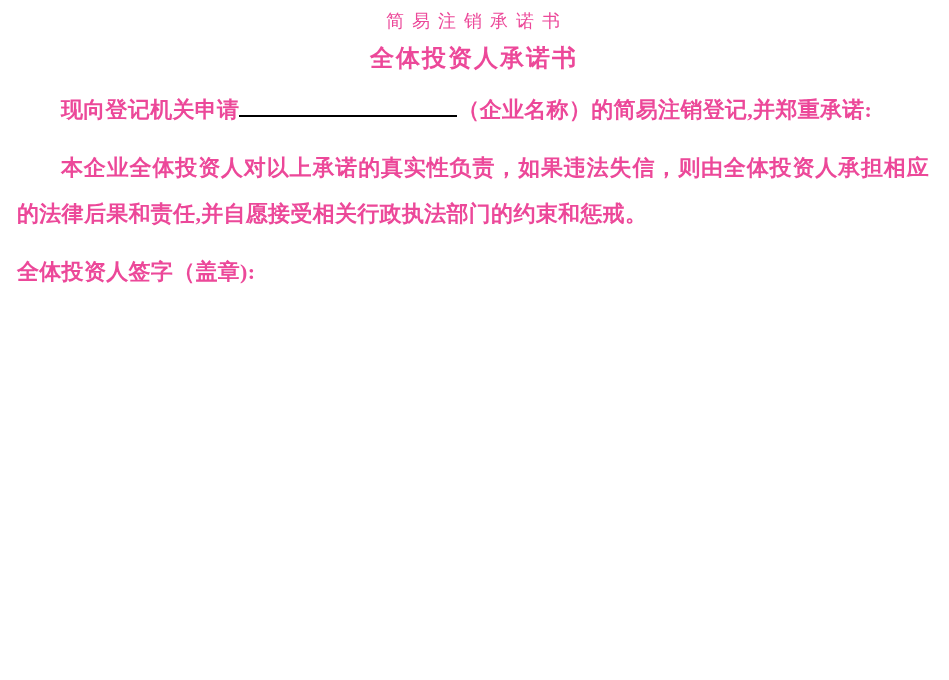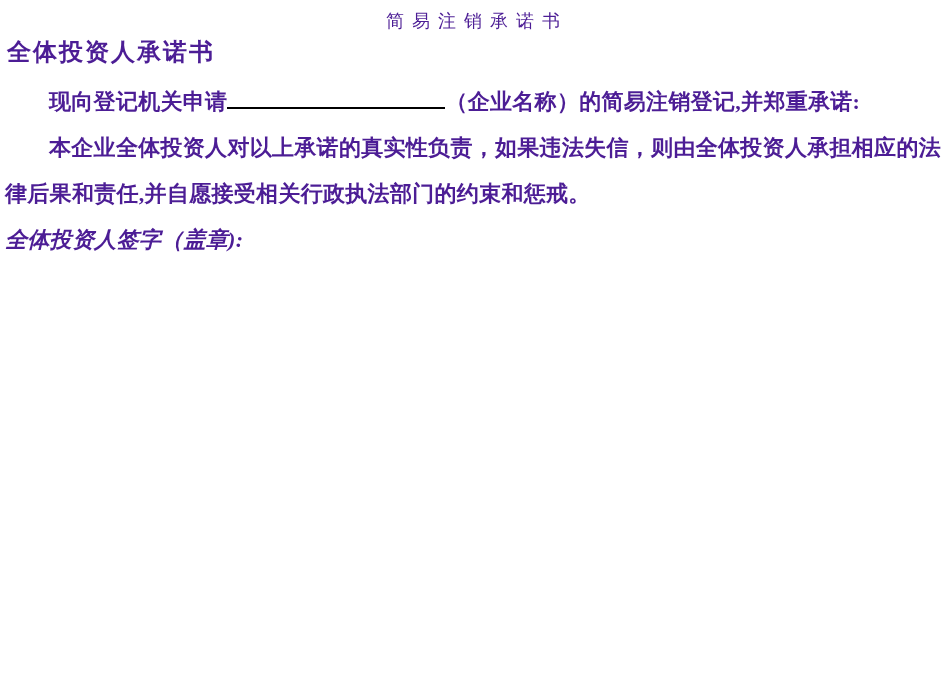--- a/index.html
+++ b/index.html
@@ -1,57 +1,57 @@
 <!DOCTYPE html>
 <html><head>
 <meta charset="utf-8">
 <style>
   html, body { margin: 0; padding: 0; background: #ffffff; }
   .page {
     width: 949px;
     height: 680px;
     box-sizing: border-box;
     background: #ffffff;
-    color: #4c1d95;
+    color: #ec4899;
     padding: 8px 8px 0 5px;
     overflow: hidden;
     font-family: "Liberation Serif", "DejaVu Serif", serif;
   }
   .subtitle {
     text-align: center;
     font-size: 18px;
     line-height: 27px;
     font-weight: 400;
     letter-spacing: 8px;
     text-indent: 8px; 
   }
   .main-title {
-    text-align: left;
+    text-align: center;
     font-size: 24px;
     line-height: 34px;
     font-weight: 700;
     letter-spacing: 2px;
     text-indent: 2px;
+    margin-top: 6px;
     font-family: "Liberation Sans", "DejaVu Sans", sans-serif;
   }
   .doc-body {
     margin-top: 10px;
     font-size: 22px;
     line-height: 46px;
     font-weight: 700;
     text-align: justify;
     letter-spacing: 0.3px;
   }
   .doc-body p {
-    margin: 0;
+    margin: 12px;
     text-indent: 2em;
   }
   .doc-body p.no-indent {
     text-indent: 0;
-    font-style: italic;
   }
   .blank-line {
     display: inline-block;
     width: 218px;
     height: 20px;
     border-bottom: 2px solid #000000;
     vertical-align: baseline;
   }
 </style>
 </head>

